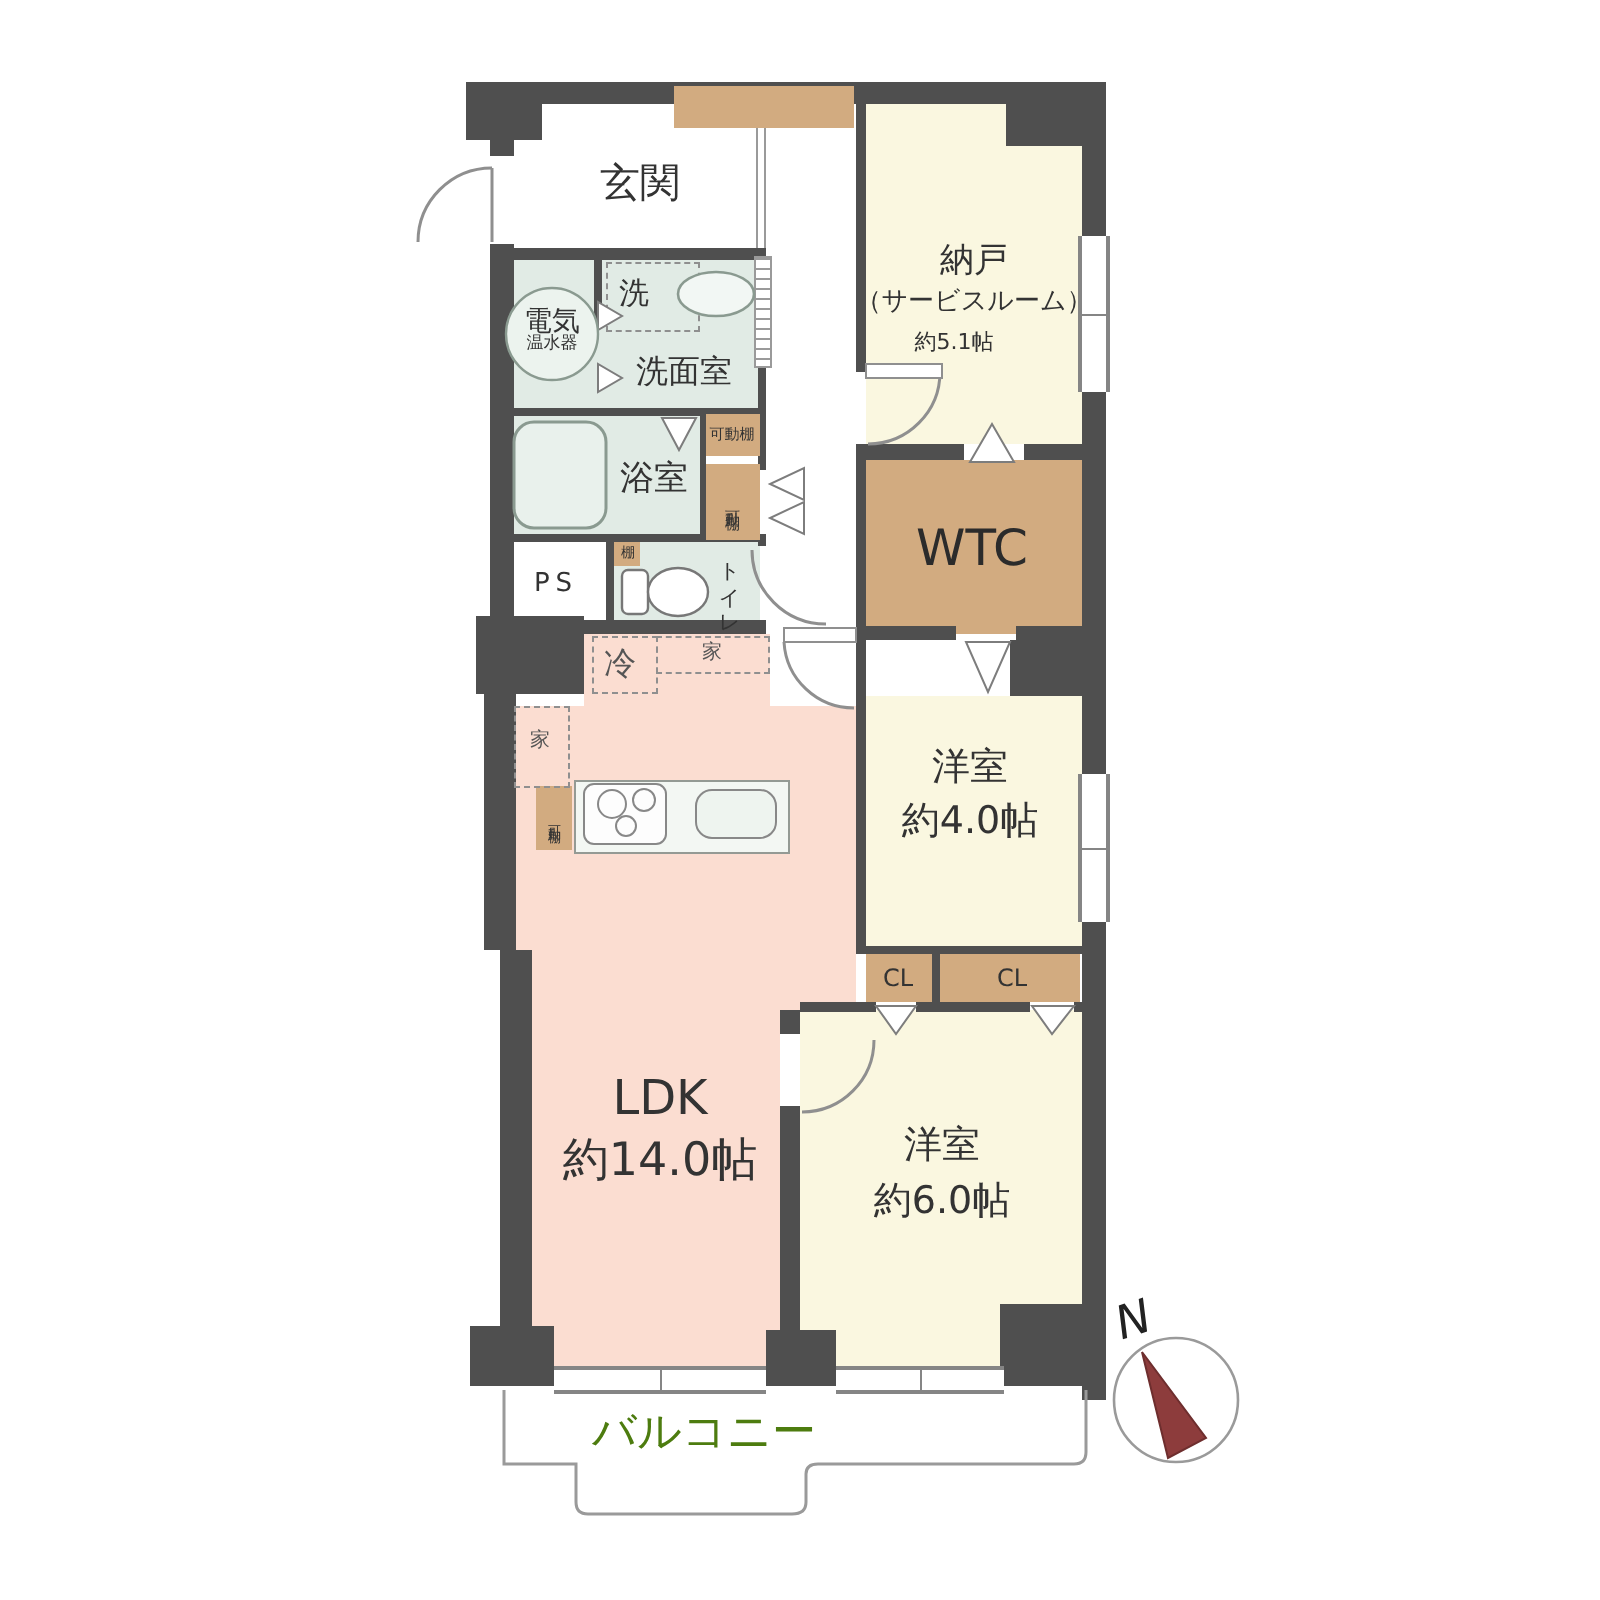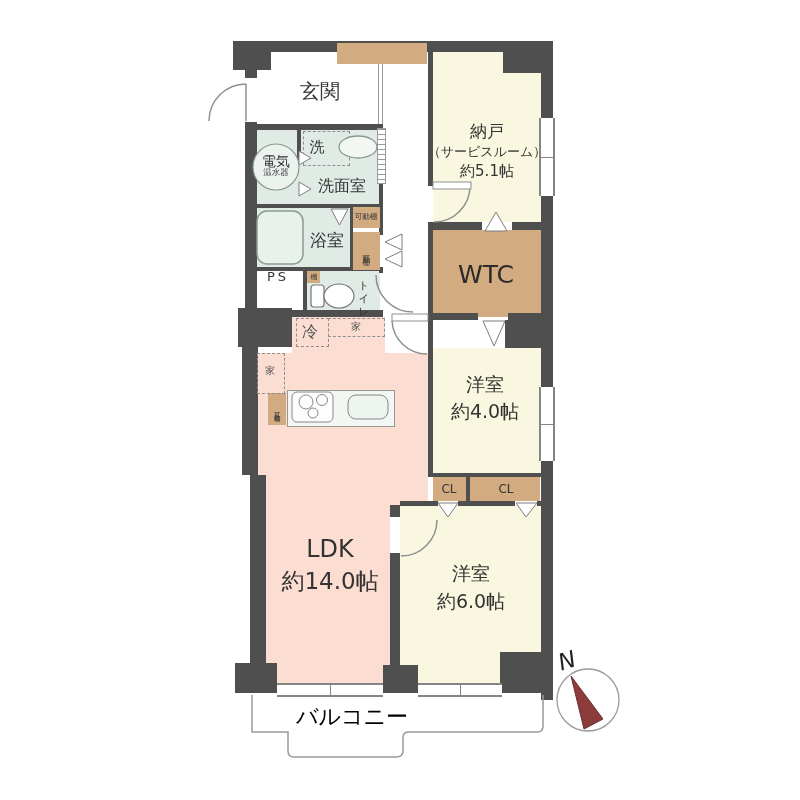--- a/index.html
+++ b/index.html
@@ -148,40 +148,40 @@
 
     <path d="M252,695 V732 H288 V751 Q288,757 294,757 H396 Q403,757 403,751 V737 Q403,732 409,732 H537 Q543,732 543,726 V695" fill="none" stroke="#9a9a9a" stroke-width="1.5"></path>
 
     <circle cx="588" cy="700" r="31" fill="#ffffff" stroke="#9a9a9a" stroke-width="1.3"></circle>
     <polygon points="571,676 584,729 603,719" fill="#8d3c3c" stroke="#6e2e2e" stroke-width="1"></polygon>
   </svg>
 
   <div class="lbl" style="left:320px;top:91px;font-size:20px">玄関</div>
   <div class="lbl" style="left:487px;top:131px;font-size:17px">納戸</div>
   <div class="lbl" style="left:487px;top:151px;font-size:13px">（サービスルーム）</div>
-  <div class="lbl" style="left:487px;top:171px;font-size:15px">約5.1帖</div>
+  <div class="lbl" style="left:477px;top:171px;font-size:11px">約5.1帖</div>
   <div class="lbl" style="left:317px;top:147px;font-size:15px">洗</div>
   <div class="lbl" style="left:342px;top:186px;font-size:16px">洗面室</div>
   <div class="lbl" style="left:276px;top:161px;font-size:14px">電気</div>
   <div class="lbl" style="left:276px;top:172px;font-size:8.5px">温水器</div>
   <div class="lbl" style="left:327px;top:240px;font-size:17px">浴室</div>
   <div class="lbl" style="left:366px;top:217px;font-size:7.5px">可動棚</div>
   <div class="vlbl" style="left:366px;top:251px;font-size:7.5px">可動棚</div>
   <div class="vlbl" style="left:277px;top:409px;font-size:6.5px">可動棚</div>
   <div class="lbl" style="left:314px;top:277px;font-size:7px">棚</div>
-  <div class="lbl" style="left:278px;top:276px;font-size:13px;letter-spacing:3px">PS</div>
+  <div class="lbl" style="left:278px;top:292px;font-size:13px;letter-spacing:3px">PS</div>
   <div class="vlbl" style="left:364px;top:293px;font-size:10.5px">トイレ</div>
   <div class="lbl" style="left:486px;top:274px;font-size:25px;color:#2b2b2b">WTC</div>
   <div class="lbl" style="left:485px;top:384px;font-size:19px">洋室</div>
   <div class="lbl" style="left:485px;top:411px;font-size:19px">約4.0帖</div>
   <div class="lbl" style="left:449px;top:489px;font-size:12px">CL</div>
   <div class="lbl" style="left:506px;top:489px;font-size:12px">CL</div>
   <div class="lbl" style="left:471px;top:573px;font-size:19px">洋室</div>
   <div class="lbl" style="left:471px;top:601px;font-size:19px">約6.0帖</div>
   <div class="lbl" style="left:330px;top:549px;font-size:24px">LDK</div>
   <div class="lbl" style="left:330px;top:581px;font-size:23px">約14.0帖</div>
   <div class="lbl" style="left:310px;top:332px;font-size:16px;color:#555">冷</div>
   <div class="lbl" style="left:356px;top:327px;font-size:10px;color:#555">家</div>
   <div class="lbl" style="left:270px;top:371px;font-size:10px;color:#555">家</div>
-  <div class="lbl" style="left:352px;top:717px;font-size:22px;color:#000000">バルコニー</div>
+  <div class="lbl" style="left:352px;top:717px;font-size:22px;color:#4d7c0f">バルコニー</div>
   <div class="lbl" style="left:567px;top:661px;font-size:23px;font-style:italic;transform:translate(-50%,-50%) rotate(-18deg);color:#222">N</div>
 
 </div>
 
 </body></html>

